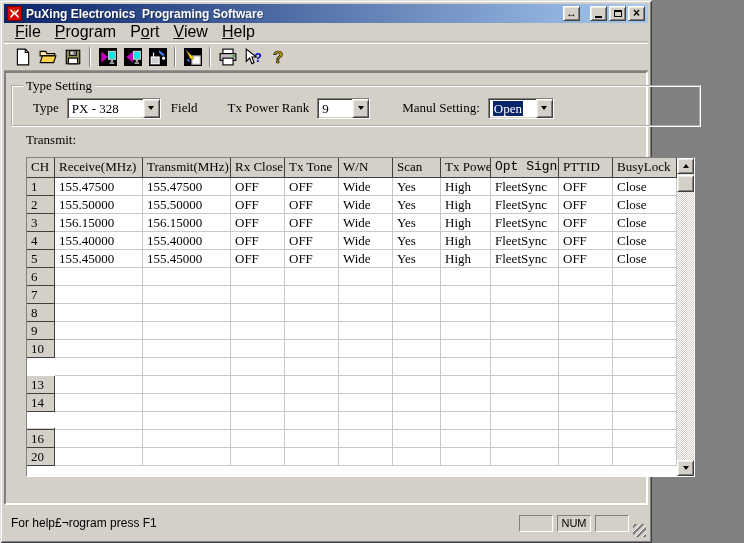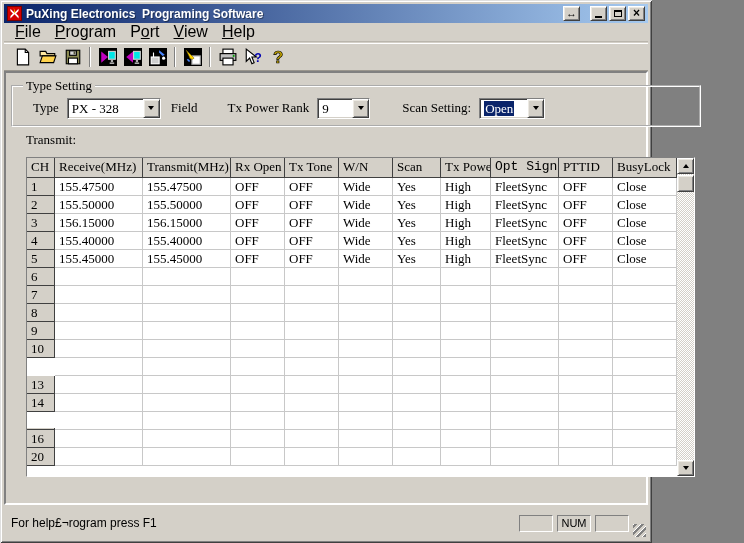--- a/index.html
+++ b/index.html
@@ -271,38 +271,38 @@
       <span class="gb-label" style="margin-left:10px">Field</span>
 
       <span class="gb-label" style="margin-left:30px">Tx Power Rank</span>
       <span class="combo" style="width:53px">
         <span class="combo-value">9</span>
         <span class="combo-arrow">
             <span class="arrow-down"></span>
           </span>
       </span>
 
-      <span class="gb-label" style="margin-left:32px">Scan Setting:</span>
+      <span class="gb-label" style="margin-left:32px">Manul Setting:</span>
       <span class="combo" style="width:66px">
         <span class="combo-value"><span class="hl">Open</span></span>
         <span class="combo-arrow">
             <span class="arrow-down"></span>
           </span>
       </span>
     </div>
 
     <div class="channel-label">Transmit:</div>
 
     <div class="grid-wrap">
       <div class="grid" id="grid">
           <div class="grid-row header">
             <div class="gcell fixed" style="width: 28px;">CH</div>
             <div class="gcell fixed" style="width: 88px;">Receive(MHz)</div>
             <div class="gcell fixed" style="width: 88px;">Transmit(MHz)</div>
-            <div class="gcell fixed" style="width: 54px;">Rx Open</div>
+            <div class="gcell fixed" style="width: 54px;">Rx Close</div>
             <div class="gcell fixed" style="width: 54px;">Tx Tone</div>
             <div class="gcell fixed" style="width: 54px;">W/N</div>
             <div class="gcell fixed" style="width: 48px;">Scan</div>
             <div class="gcell fixed" style="width: 50px;">Tx Powe</div>
             <div class="gcell fixed" style="width: 68px; font-family: Liberation Mono, monospace;">Opt Signal</div>
             <div class="gcell fixed" style="width: 54px;">PTTID</div>
             <div class="gcell fixed" style="width: 64px;">BusyLock</div>
           </div>
           <div class="grid-row">
             <div class="gcell fixed" style="width: 28px;">1</div>

